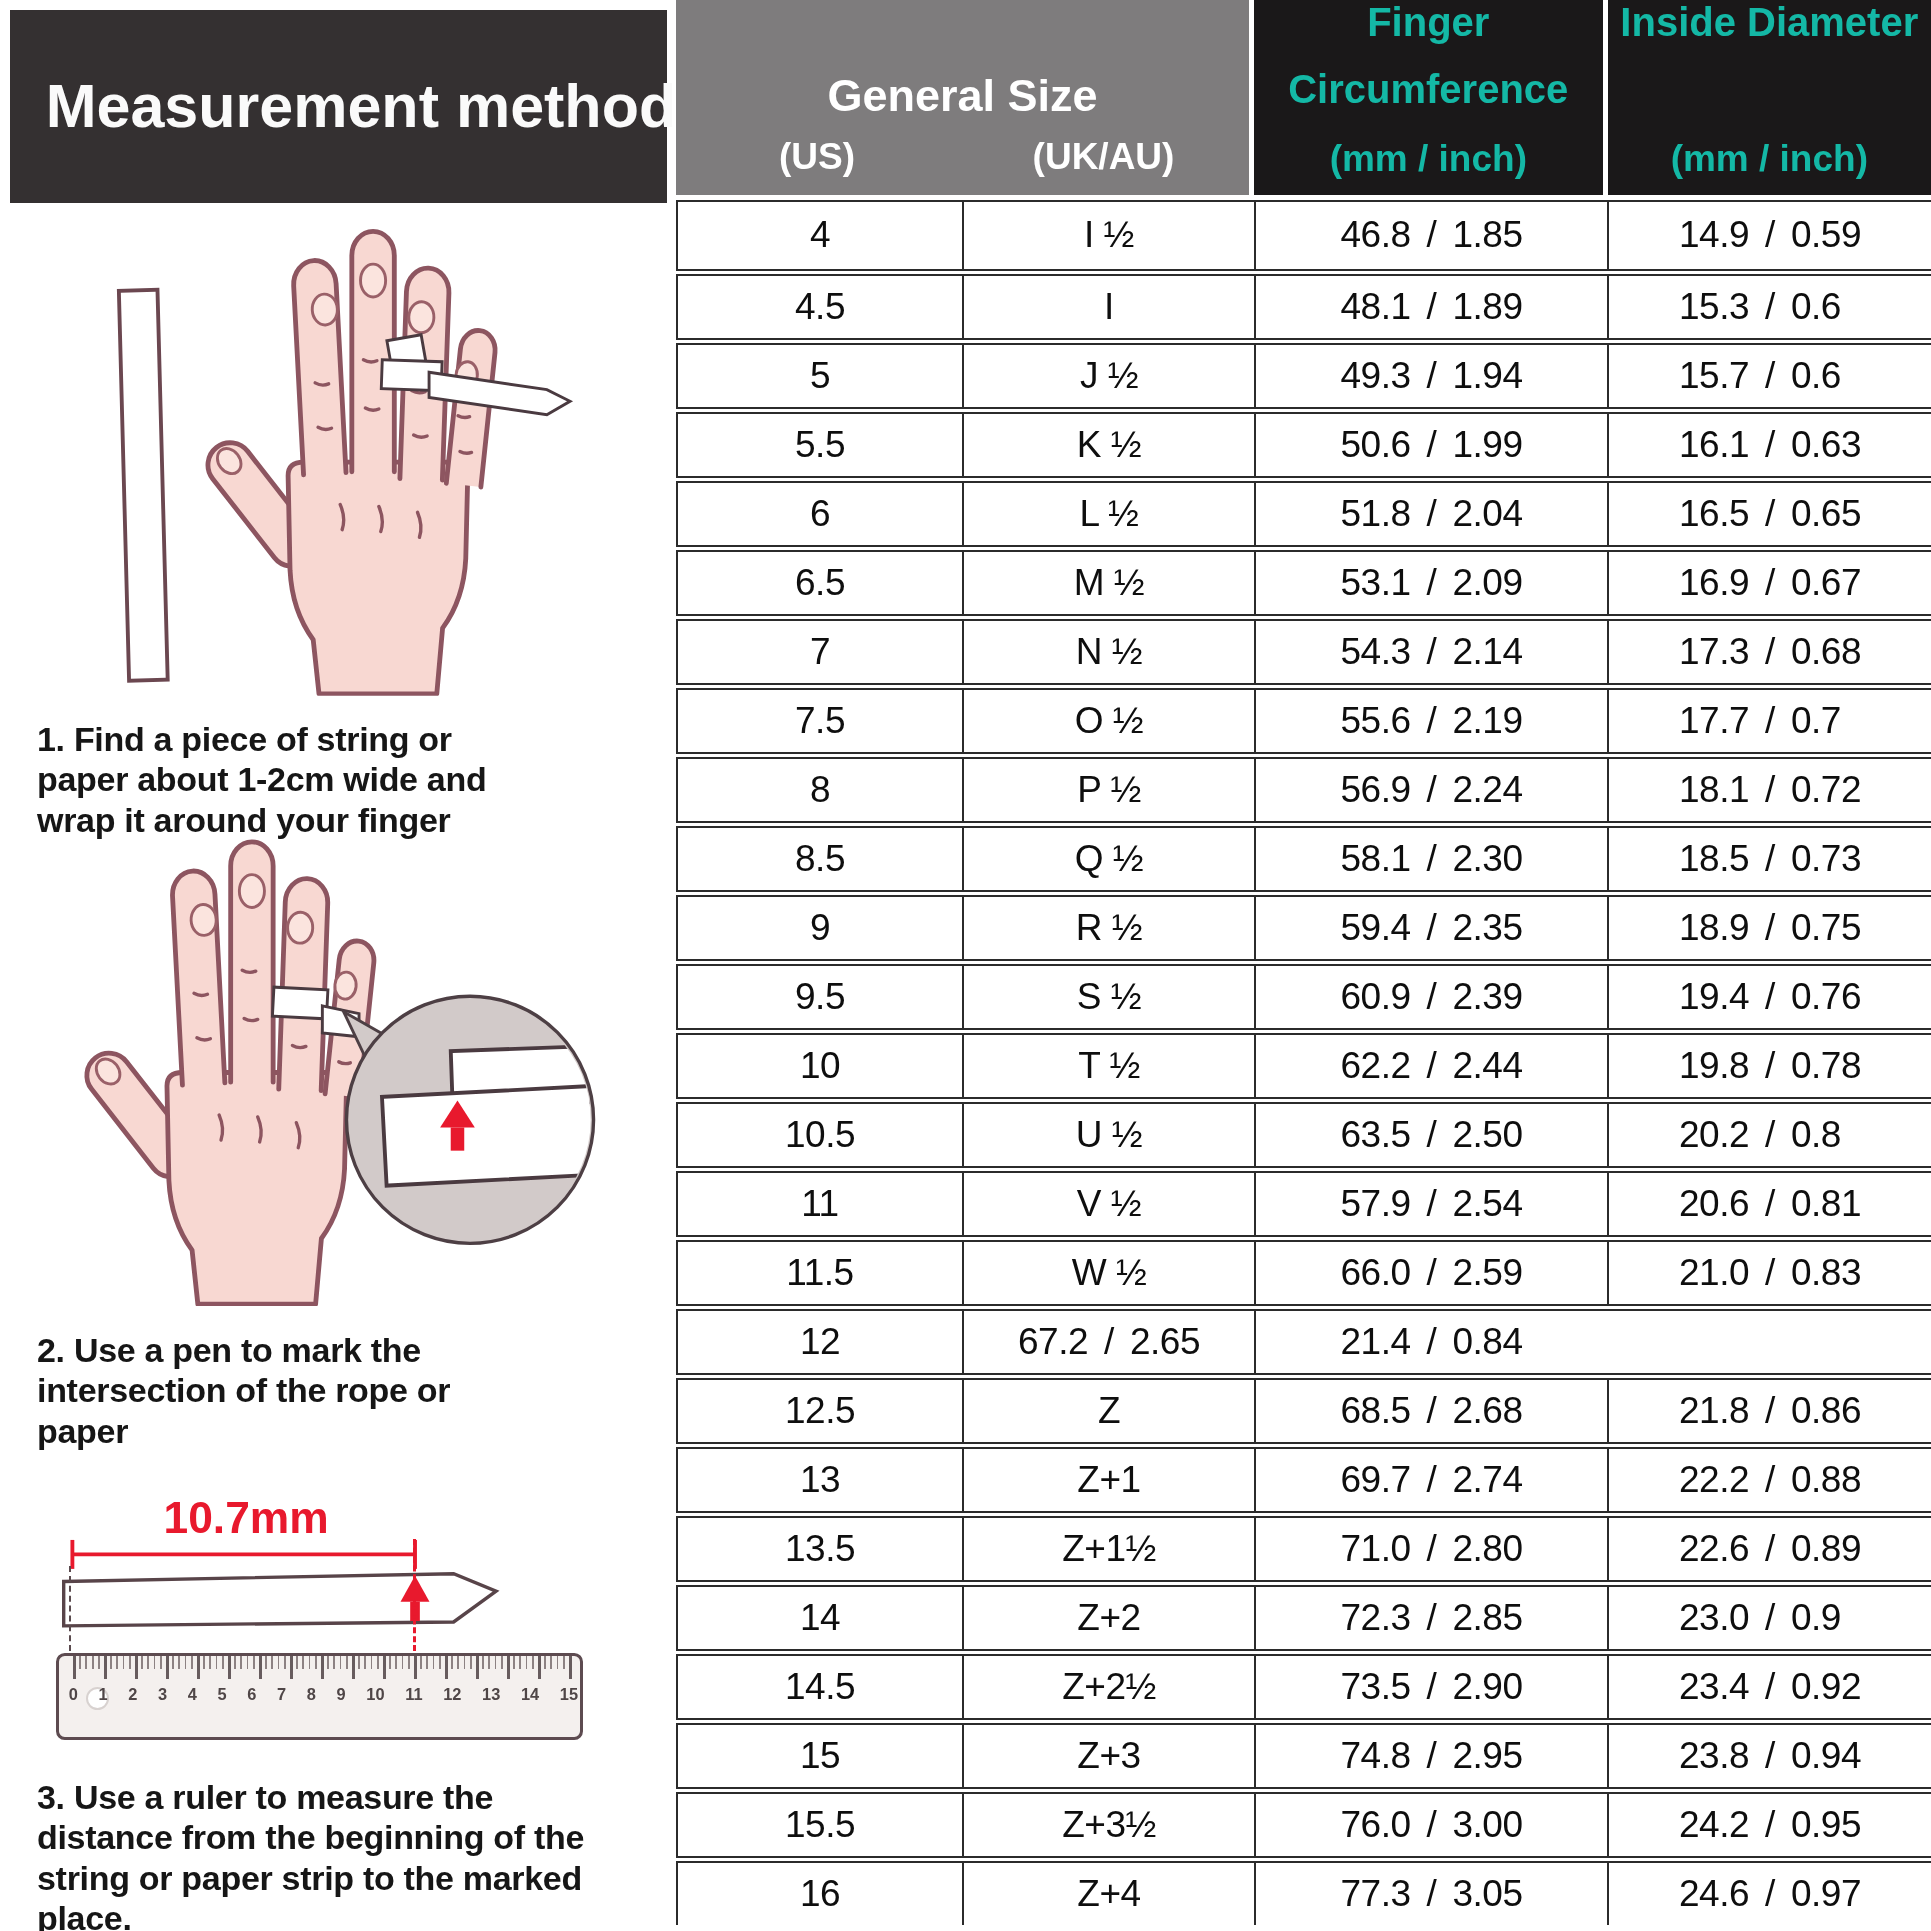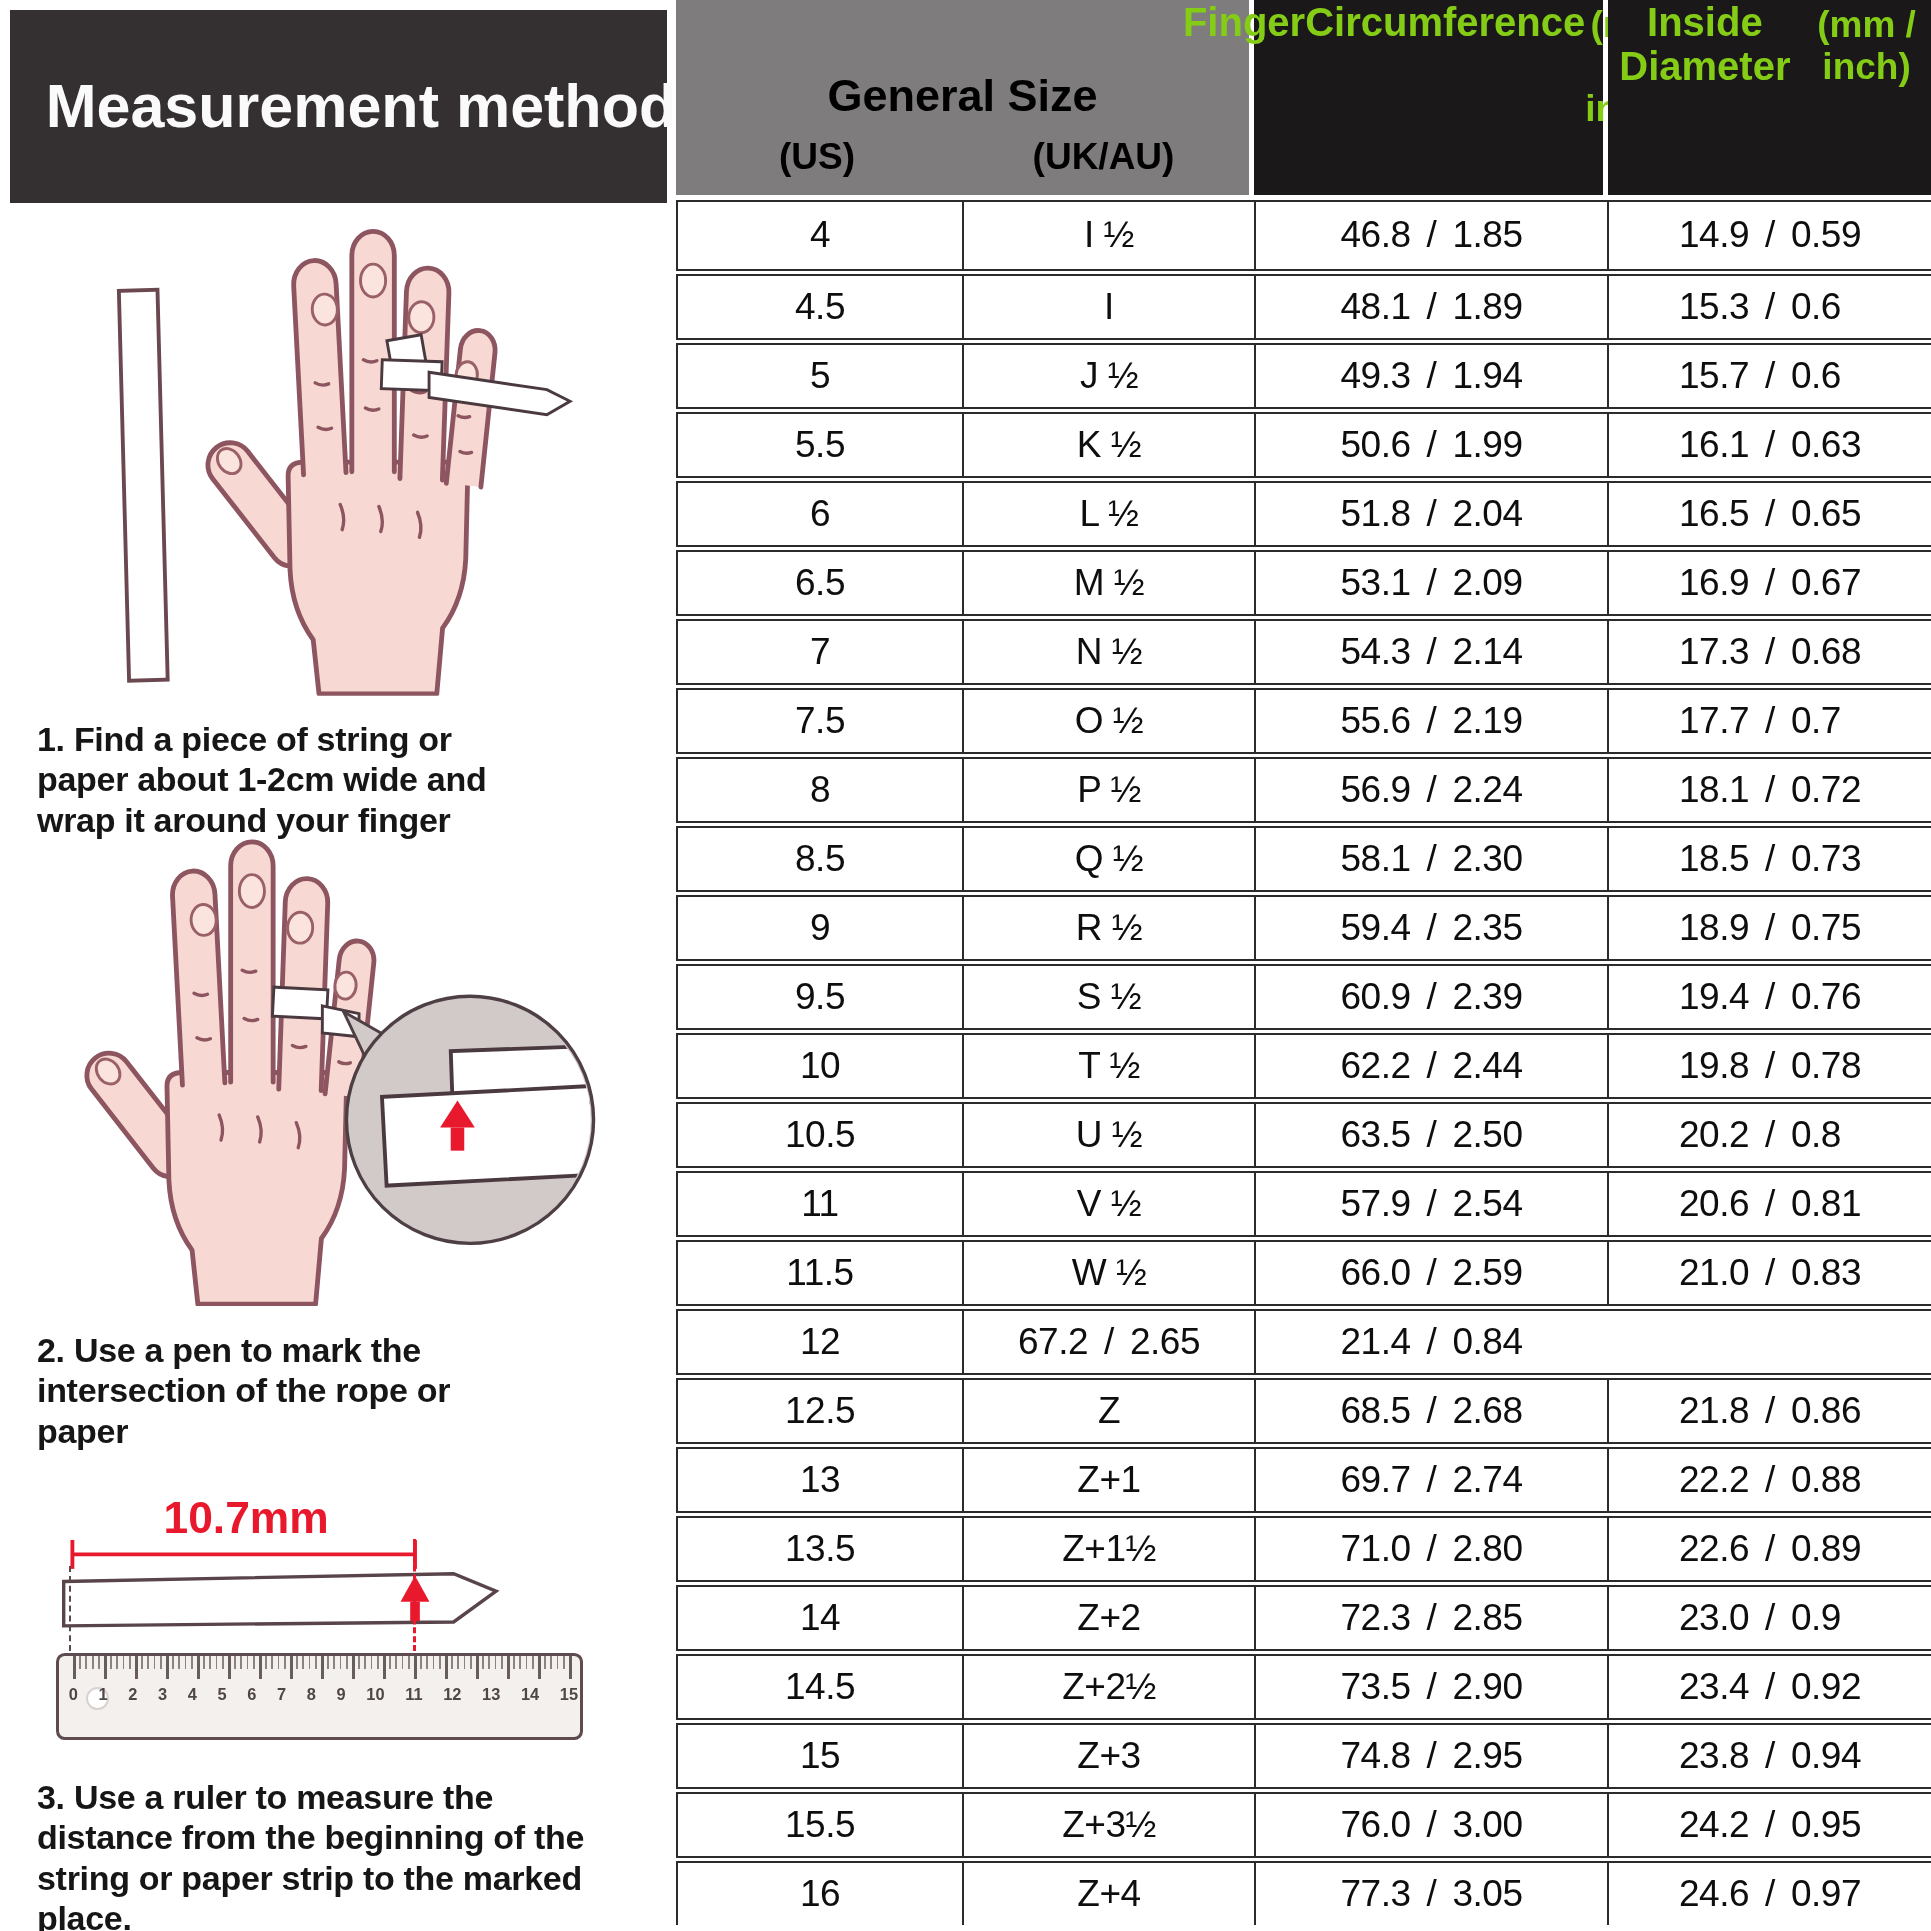--- a/index.html
+++ b/index.html
@@ -27,27 +27,27 @@
   .ruler-hole{position:absolute;left:27px;top:31px;width:19.3px;height:19.3px;border-radius:50%;
          border:2.9px solid #d8d2d0;background:#fff;}
   .ruler-numbers{position:absolute;left:9.7px;right:1.9px;top:29px;display:flex;justify-content:space-between;
          font-size:16.4px;font-weight:700;color:#4f4647;}
   .red-dash{position:absolute;left:413px;top:1539px;height:112px;width:0;border-left:3.9px dashed #e8192d;}
   .dark-dash{position:absolute;left:69px;top:1566px;height:85px;width:0;border-left:2.9px dashed #5a4a4e;}
 
   
   .right-panel{position:absolute;left:676px;top:0;width:1255px;height:1931px;background:#fff;}
   .thead{display:flex;gap:4.8px;height:195px;}
-  .th-general{width:573px;background:#7e7c7d;color:#000000;display:flex;flex-direction:column;
+  .th-general{width:573px;background:#7e7c7d;color:#ffffff;display:flex;flex-direction:column;
               justify-content:flex-end;padding-bottom:17.4px;}
   .gs-title{font-size:45px;font-weight:700;text-align:center;margin-bottom:13.5px;}
   .gs-sub{display:flex;font-size:37px;font-weight:700;}
   .gs-sub .us{width:282px;text-align:center;}
   .gs-sub .uk{flex:1;text-align:center;}
-  .th-dark{background:#1a1819;color:#84cc16;display:flex;flex-direction:row;justify-content:center;
+  .th-dark{background:#1a1819;color:#14b8a6;display:flex;flex-direction:column;justify-content:space-between;
            padding-bottom:15.4px;text-align:center;font-weight:700;}
   .th-circ{width:349px;}
   .th-dia{flex:1;}
   .th-line{font-size:40px;line-height:1.1;}
   .th-unit{font-size:37px;margin-top:3.9px;}
   .tbody{margin-top:4.8px;}
   .trow{display:grid;grid-template-columns:286px 292px 353px 1fr;height:69px;box-sizing:border-box;
         border-top:7.7px double #2b2b2b;}
   .trow:first-child{border-top:2.9px solid #2b2b2b;}
   .td{border-left:2.9px solid #2b2b2b;box-sizing:border-box;display:flex;align-items:center;justify-content:center;

